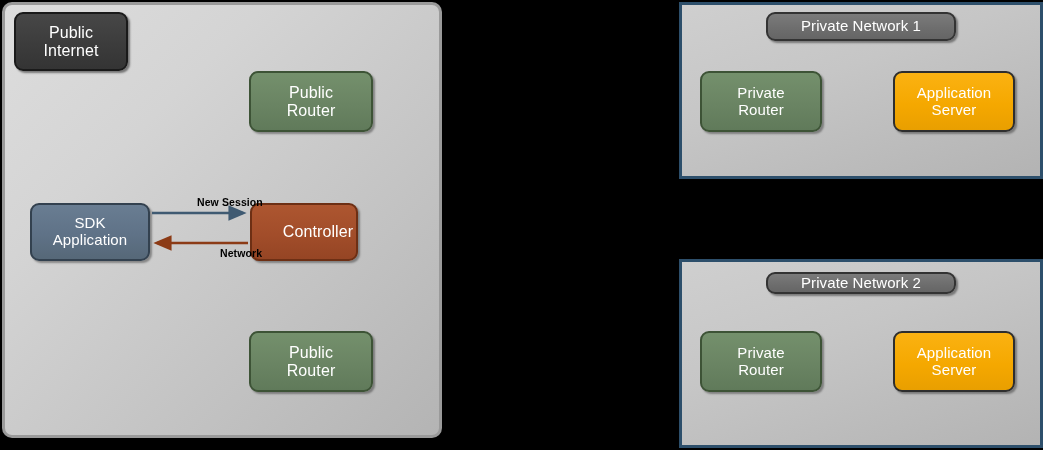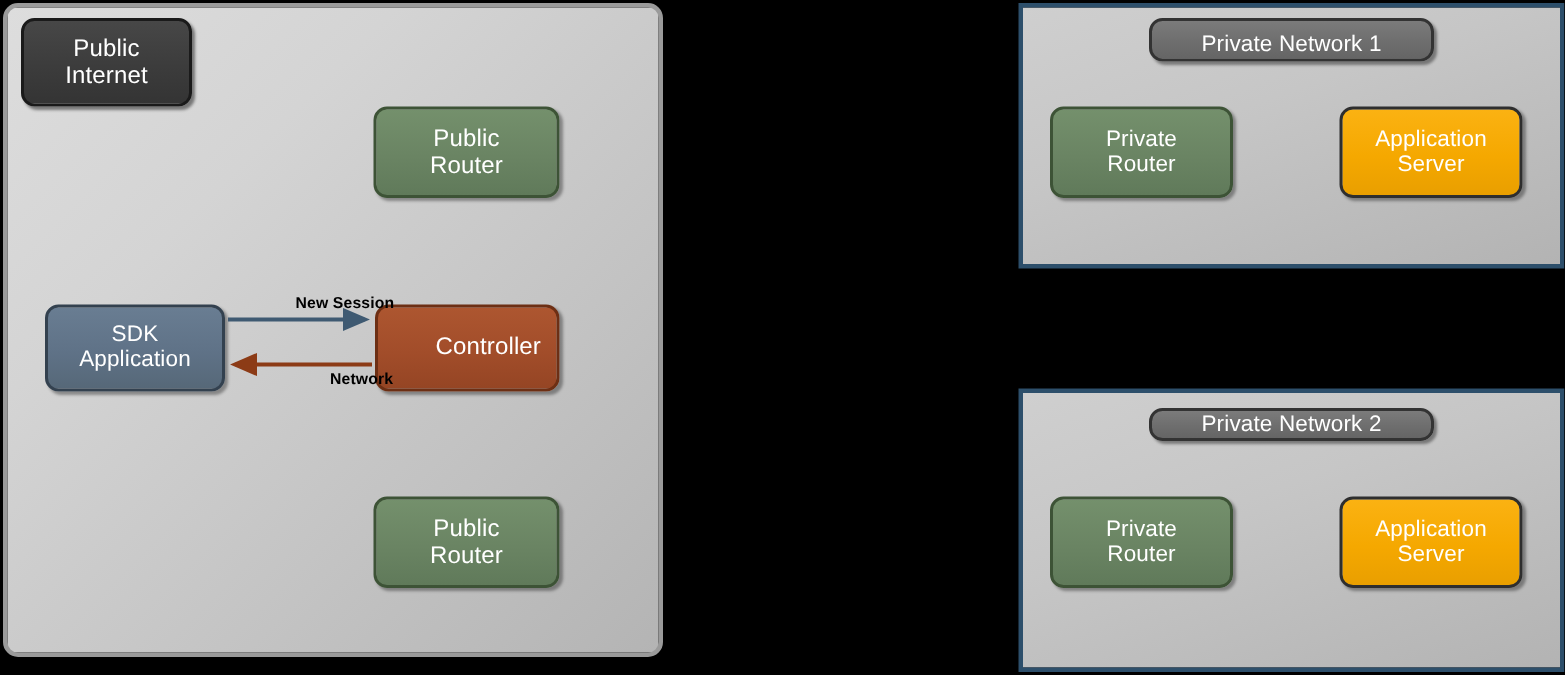--- a/index.html
+++ b/index.html
@@ -59,21 +59,20 @@
   
   .n-dark {
     background: linear-gradient(180deg, #474747 0%, #3c3c3c 55%, #343434 100%);
     border: 2px solid #1a1a1a;
     box-shadow: 2px 2px 2px rgba(0,0,0,0.45);
   }
   .n-gray {
     background: linear-gradient(180deg, #7b7b7b 0%, #6e6e6e 55%, #656565 100%);
     border: 2px solid #333333;
     box-shadow: 2px 2px 2px rgba(0,0,0,0.40);
-    align-items: flex-end;
   }
   .n-green {
     background: linear-gradient(180deg, #74906c 0%, #6a8463 55%, #607a5a 100%);
     border: 2px solid #3d5336;
     box-shadow: 2px 2px 2px rgba(0,0,0,0.35);
   }
   .n-slate {
     background: linear-gradient(180deg, #697d92 0%, #5f7287 55%, #566878 100%);
     border: 2px solid #33414f;
     box-shadow: 2px 2px 2px rgba(0,0,0,0.35);
@@ -87,21 +86,21 @@
     background: linear-gradient(180deg, #fbb212 0%, #f5a800 55%, #e99f00 100%);
     border: 2px solid #2e2e2e;
     box-shadow: 2px 2px 2px rgba(0,0,0,0.35);
   }
 
   
   #public-internet   { left: 14px;  top: 12px;  width: 114px; height: 59px;  font-size: 16px; }
   #public-router-top { left: 249px; top: 71px;  width: 124px; height: 61px;  font-size: 16px; }
   #public-router-bot { left: 249px; top: 331px; width: 124px; height: 61px;  font-size: 16px; }
   #sdk-application   { left: 30px;  top: 203px; width: 120px; height: 58px;  font-size: 15px; }
-  #controller        { left: 250px; top: 203px; width: 123px; height: 58px;  font-size: 16px; padding-left: 28px; }
+  #controller        { left: 250px; top: 203px; width: 108px; height: 58px;  font-size: 16px; padding-left: 28px; }
 
   #pn1-label  { left: 766px; top: 12px;  width: 190px; height: 29px; font-size: 15px; }
   #pn1-router { left: 700px; top: 71px;  width: 122px; height: 61px; font-size: 15px; }
   #pn1-server { left: 893px; top: 71px;  width: 122px; height: 61px; font-size: 15px; }
 
   #pn2-label  { left: 766px; top: 272px; width: 190px; height: 22px; font-size: 15px; }
   #pn2-router { left: 700px; top: 331px; width: 122px; height: 61px; font-size: 15px; }
   #pn2-server { left: 893px; top: 331px; width: 122px; height: 61px; font-size: 15px; }
 
   

